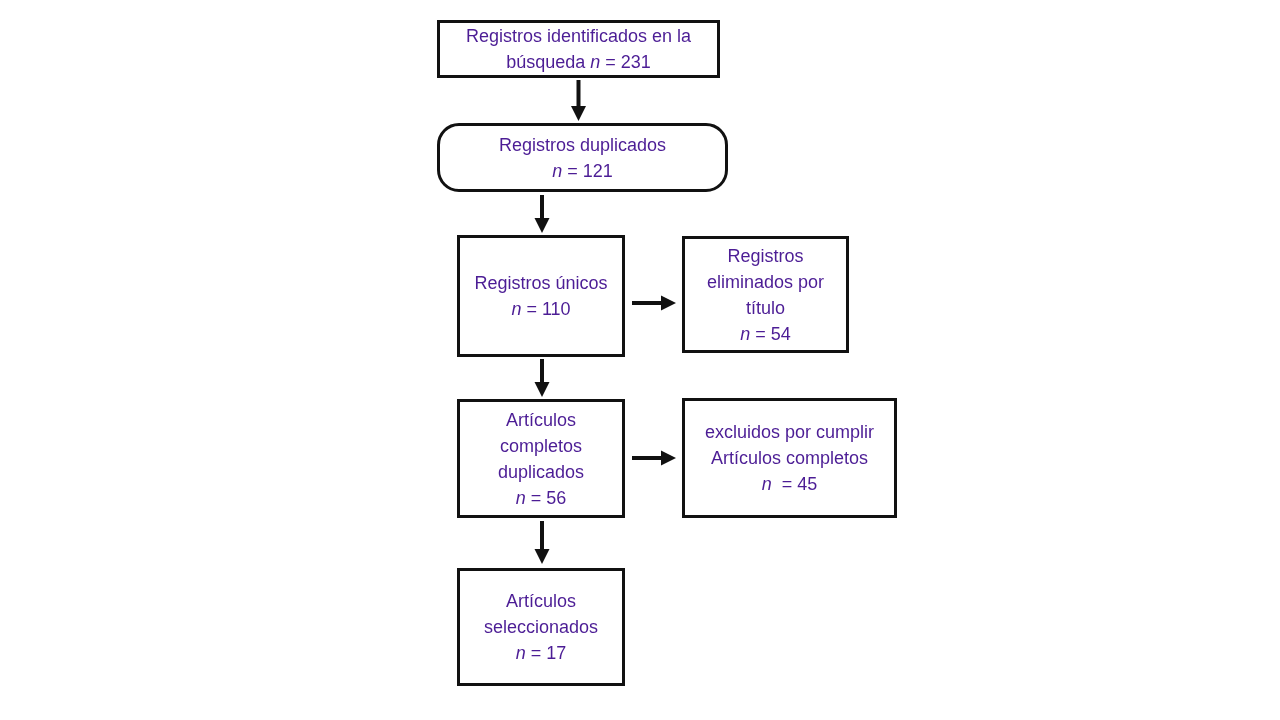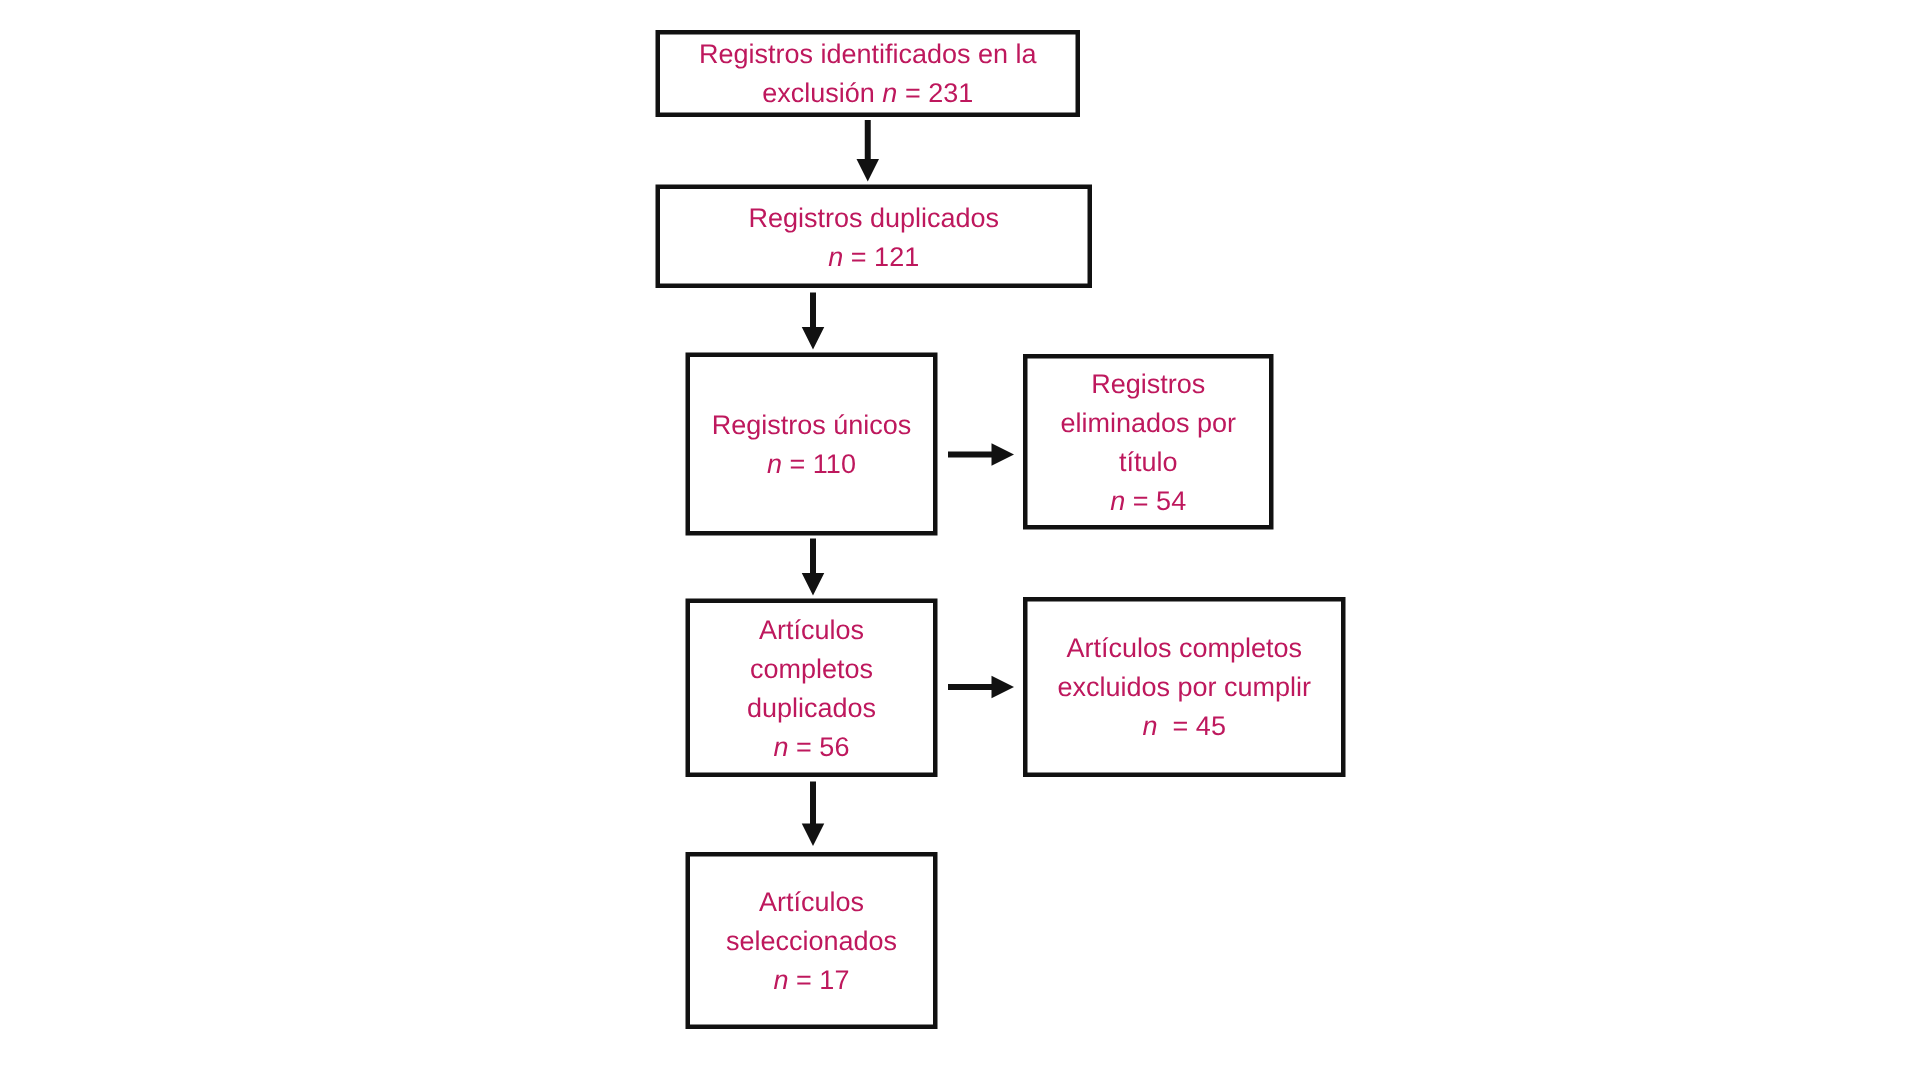--- a/index.html
+++ b/index.html
@@ -2,38 +2,38 @@
 <html><head>
 <meta charset="utf-8">
 <style>
   html, body { margin: 0; padding: 0; background: #ffffff; }
   .canvas {
     position: relative;
     width: 1144px;
     height: 720px;
     background: #ffffff;
     font-family: "Liberation Sans", sans-serif;
-    color: #be185d;
+    color: #4c1d95;
     overflow: hidden;
   }
   .box {
     position: absolute;
     box-sizing: border-box;
     border: 3px solid #111111;
     background: #ffffff;
     display: flex;
     flex-direction: column;
     justify-content: center;
     align-items: center;
     text-align: center;
     font-size: 18px;
     line-height: 26px;
   }
   .b1 { left: 437px; top: 20px;  width: 283px; height: 58px;  }
-  .b2 { left: 437px; top: 123px; width: 291px; height: 69px;  }
+  .b2 { left: 437px; top: 123px; width: 291px; height: 69px; border-radius: 22px;  }
   .b3 { left: 457px; top: 235px; width: 168px; height: 122px; }
   .s3 { left: 682px; top: 236px; width: 167px; height: 117px; }
   .b4 { left: 457px; top: 399px; width: 168px; height: 119px; }
   .s4 { left: 682px; top: 398px; width: 215px; height: 120px; }
   .b5 { left: 457px; top: 568px; width: 168px; height: 118px; }
   .arrows {
     position: absolute;
     left: 0; top: 0;
     width: 1280px; height: 720px;
     pointer-events: none;
@@ -74,21 +74,21 @@
     </g>
 
     <g>
       <line x1="542" y1="521" x2="542" y2="551" stroke="#111111" stroke-width="4"></line>
       <path d="M534.5 549 L549.5 549 L542 564 Z" fill="#111111"></path>
     </g>
   </svg>
 
   <div class="box b1">
     <div class="line">Registros identificados en la</div>
-    <div class="line"><span>exclusión </span><span class="nvar">n</span><span> = 231</span></div>
+    <div class="line"><span>búsqueda </span><span class="nvar">n</span><span> = 231</span></div>
   </div>
 
   <div class="box b2">
     <div class="line">Registros duplicados</div>
     <div class="line"><span></span><span class="nvar">n</span><span> = 121</span></div>
   </div>
 
   <div class="box b3">
     <div class="line">Registros únicos</div>
     <div class="line"><span></span><span class="nvar">n</span><span> = 110</span></div>
@@ -102,22 +102,22 @@
   </div>
 
   <div class="box b4">
     <div class="line">Artículos</div>
     <div class="line">completos</div>
     <div class="line">duplicados</div>
     <div class="line"><span></span><span class="nvar">n</span><span> = 56</span></div>
   </div>
 
   <div class="box s4">
+    <div class="line">excluidos por cumplir</div>
     <div class="line">Artículos completos</div>
-    <div class="line">excluidos por cumplir</div>
     <div class="line"><span></span><span class="nvar">n</span><span>  = 45</span></div>
   </div>
 
   <div class="box b5">
     <div class="line">Artículos</div>
     <div class="line">seleccionados</div>
     <div class="line"><span></span><span class="nvar">n</span><span> = 17</span></div>
   </div>
 
 </div>

